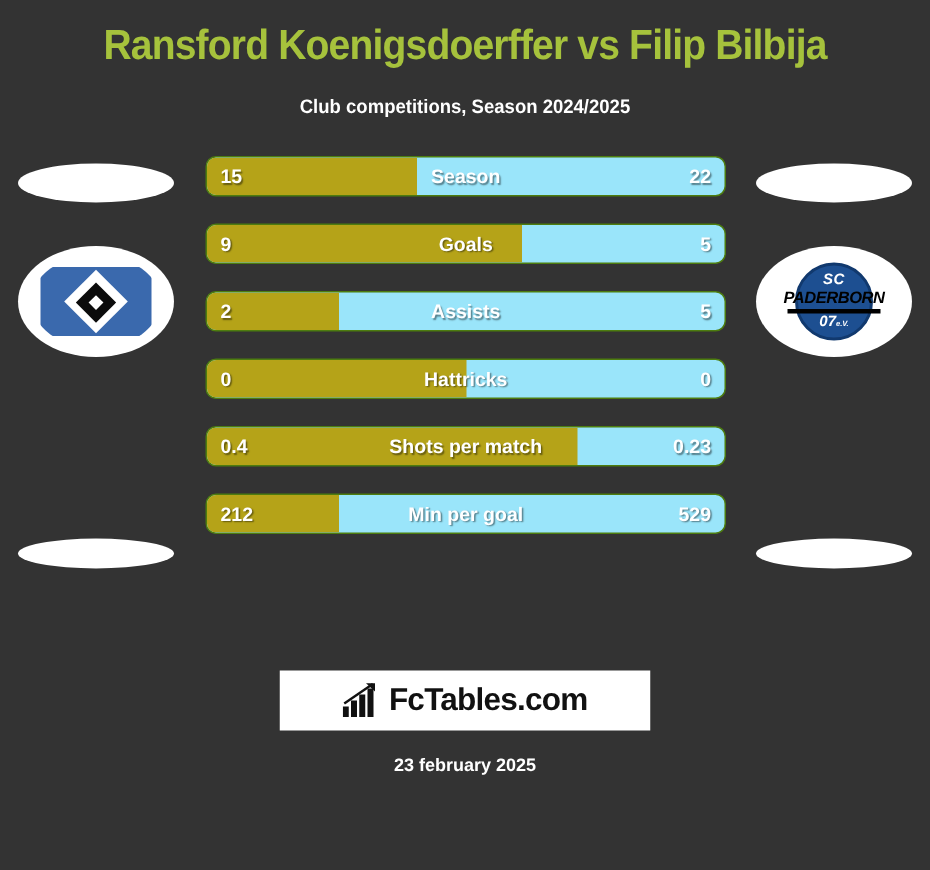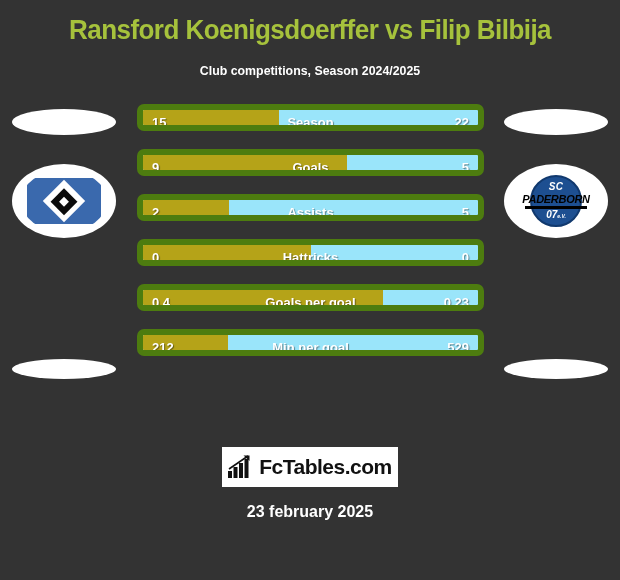--- a/index.html
+++ b/index.html
@@ -172,21 +172,21 @@
     position: absolute;
     left: 137px;
     top: 0;
     width: 347px;
   }
   .bar-row {
     position: relative;
     height: 27px;
     margin-bottom: 18px;
     border-radius: 7px;
-    border: 6px solid #4d7c0f;
+    border: 1px solid #4d7c0f;
     background: #9ae5fa;
     overflow: hidden;
     box-sizing: border-box;
   }
   .bar-fill {
     position: absolute;
     left: 0; top: 0; bottom: 0;
     background: #b5a318;
   }
   .bar-left-val, .bar-right-val, .bar-label {
@@ -205,42 +205,42 @@
     left: 0; right: 0;
     text-align: center;
   }
 
   
   .logo-box {
     position: absolute;
     left: 50%;
     transform: translateX(-50%);
     top: 447px;
-    width: 176px;
+    width: 247px;
     height: 40px;
     background: #ffffff;
     display: flex;
     align-items: center;
     justify-content: center;
     gap: 5px;
   }
   .logo-icon { display: block; }
   .logo-text {
     font-size: 21px;
     font-weight: bold;
     color: #111111;
     letter-spacing: -0.5px;
   }
   .date {
     position: absolute;
     top: 503px;
     left: 0; right: 0;
     text-align: center;
     color: #ffffff;
-    font-size: 16px;
+    font-size: 12px;
     font-weight: bold;
   }
 </style>
 </head>
 <body>
 
 <div class="title">Ransford Koenigsdoerffer vs Filip Bilbija</div>
 <div class="subtitle">Club competitions, Season 2024/2025</div>
 
 <div class="board">
@@ -293,21 +293,21 @@
       </div>
       <div class="bar-row">
         <div class="bar-fill" style="width: 50%;"></div>
         <span class="bar-left-val">0</span>
         <span class="bar-label">Hattricks</span>
         <span class="bar-right-val">0</span>
       </div>
       <div class="bar-row">
         <div class="bar-fill" style="width: 71.5%;"></div>
         <span class="bar-left-val">0.4</span>
-        <span class="bar-label">Goals per goal</span>
+        <span class="bar-label">Shots per match</span>
         <span class="bar-right-val">0.23</span>
       </div>
       <div class="bar-row">
         <div class="bar-fill" style="width: 25.4%;"></div>
         <span class="bar-left-val">212</span>
         <span class="bar-label">Min per goal</span>
         <span class="bar-right-val">529</span>
       </div>
     </div>
 </div>

